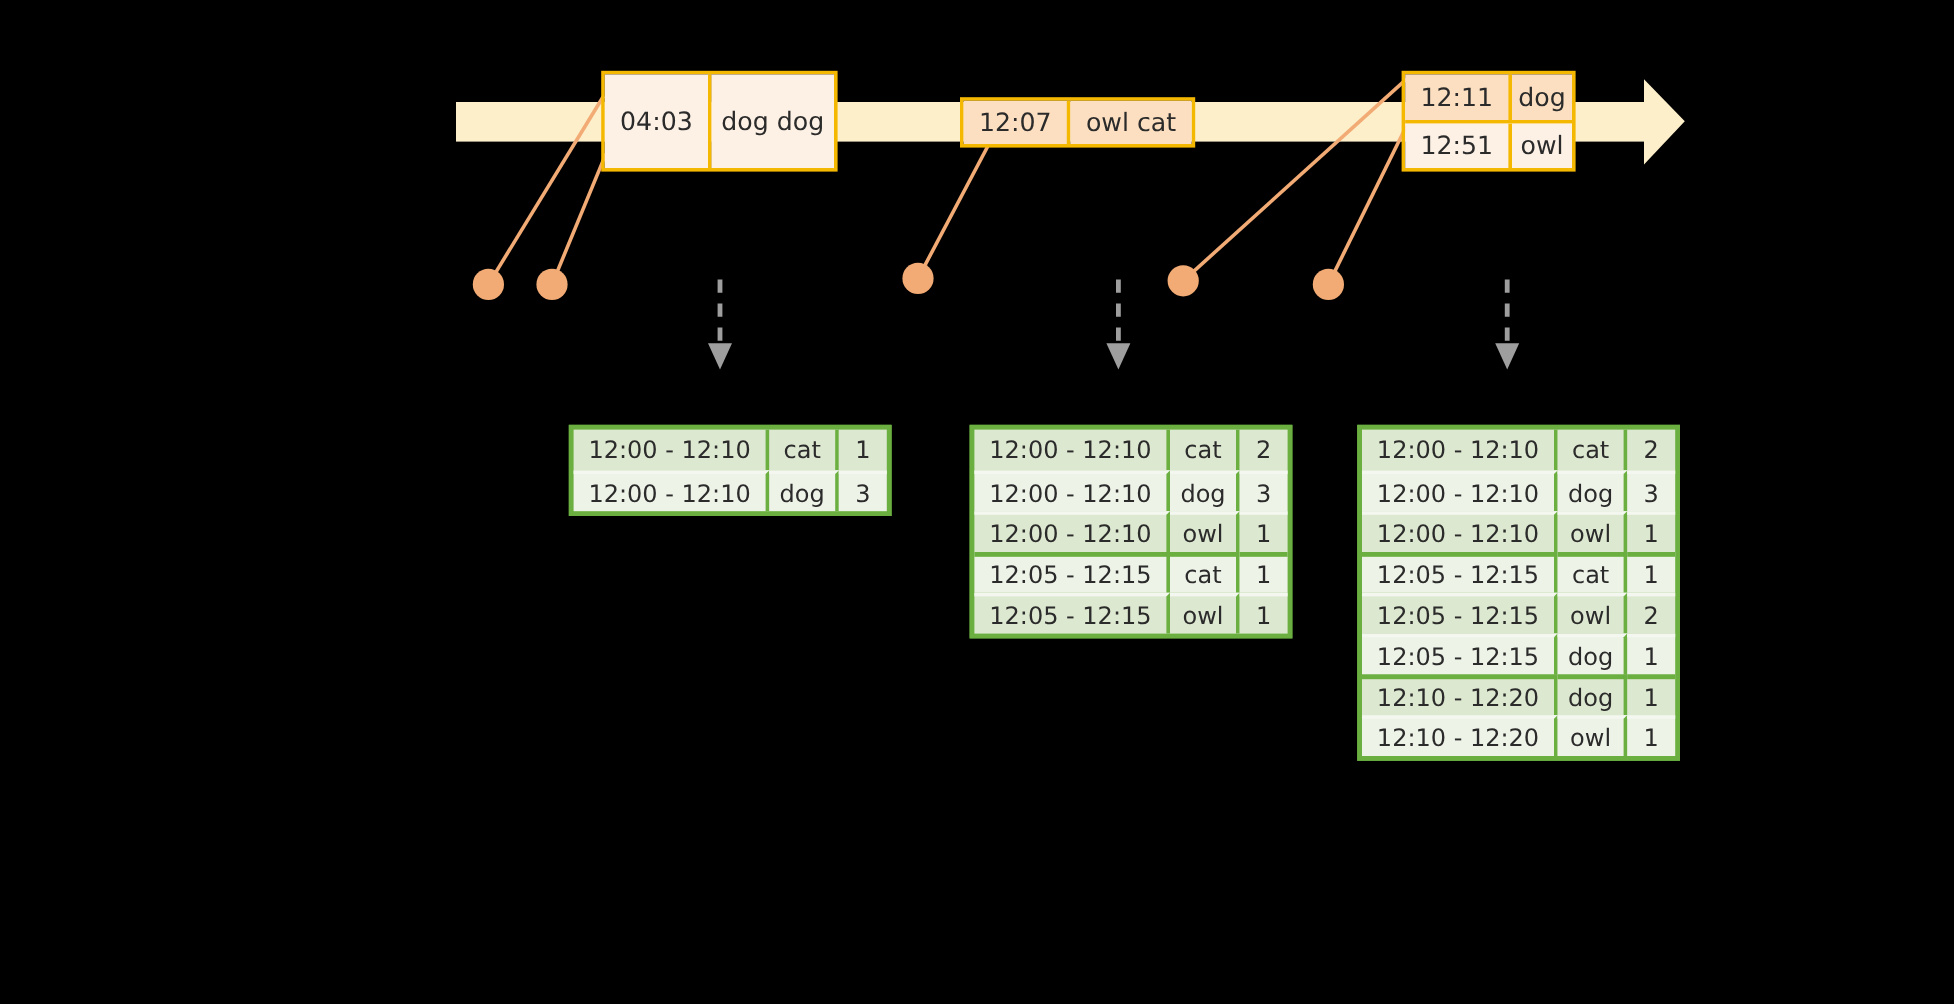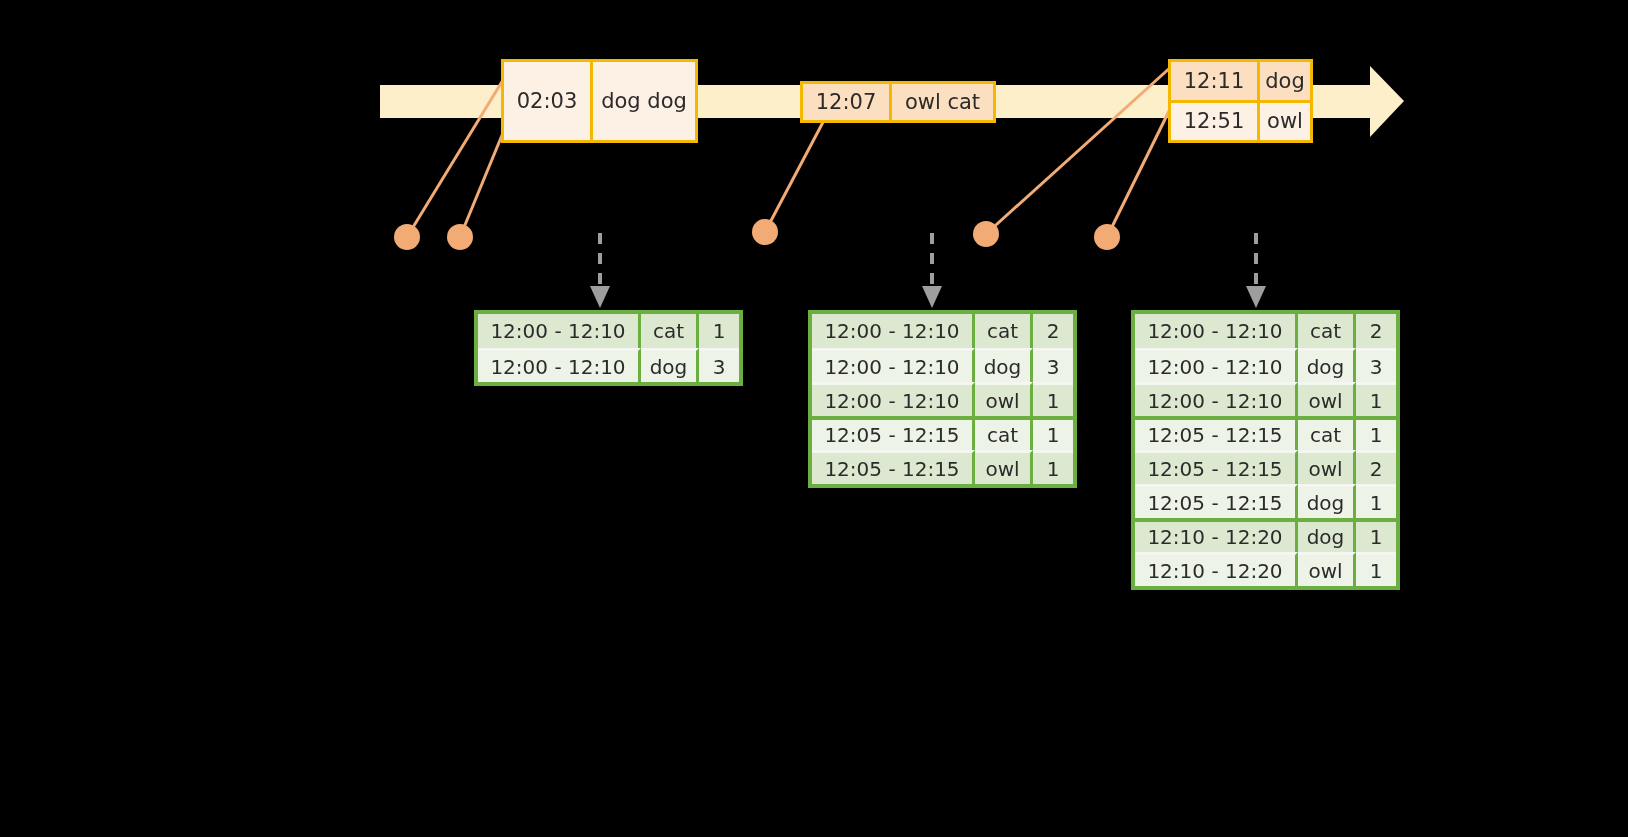--- a/index.html
+++ b/index.html
@@ -19,21 +19,21 @@
   .ev-row.shade .ev-time,.ev-row.shade .ev-val{background:#fbdfc0;}
   .ev-time,.ev-val{display:flex;align-items:center;justify-content:center;
         background:#fdf0e4;color:#2b2b2b;font-size:21px;}
   .ev-time{width:86px;border-right:3px solid #f5b800;}
   .ev-val{flex:1;}
 
   
   .dot{position:absolute;width:26px;height:26px;border-radius:50%;background:#f2ab74;}
 
   
-  .tbl{position:absolute;border:4px solid #6aaf3f;box-sizing:border-box;background:#6aaf3f;}
+  .tbl{position:absolute;border:4px solid #6aaf3f;box-sizing:border-box;background:#6aaf3f;margin-top:44px;}
   .trow{display:flex;}
   .trow .c{font-size:20px;color:#2b2b2b;display:flex;align-items:center;
            justify-content:center;height:34px;background:#eef3e8;
            border-right:3px solid #6aaf3f;box-sizing:border-box;}
   .trow .c:last-child{border-right:none;}
   .trow.alt .c{background:#dde8d0;}
   .trow + .trow .c{border-top:3px solid #f3f7ef;}
   .trow.grp .c{border-top:4px solid #6aaf3f;}
   .c.k{width:auto;}
   .c.w{width:58px;}
@@ -64,21 +64,21 @@
       <polygon points="922,286 942,286 932,308" fill="#9e9e9e"></polygon>
     </g>
     <g>
       <line x1="1256" y1="233" x2="1256" y2="288" stroke="#9e9e9e" stroke-width="4" stroke-dasharray="11,9"></line>
       <polygon points="1246,286 1266,286 1256,308" fill="#9e9e9e"></polygon>
     </g>
   </svg>
 
   <div class="ev-box" style="left:501px;top:59px;width:197px;height:84px;">
     <div class="ev-row">
-      <div class="ev-time">02:03</div>
+      <div class="ev-time">04:03</div>
       <div class="ev-val">dog dog</div>
     </div>
   </div>
 
   <div class="ev-box" style="left:800px;top:81px;width:196px;height:42px;">
     <div class="ev-row shade">
       <div class="ev-time">12:07</div>
       <div class="ev-val">owl cat</div>
     </div>
   </div>

